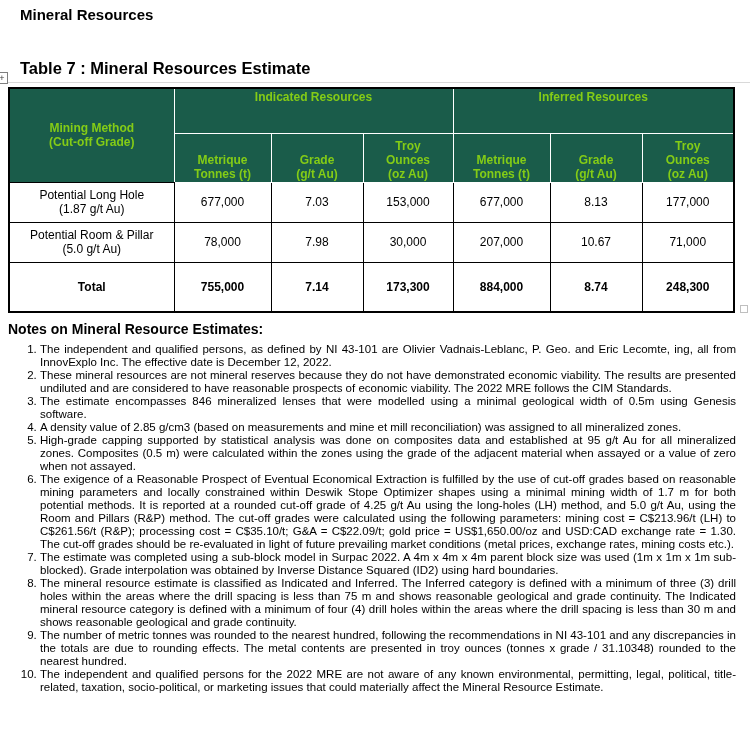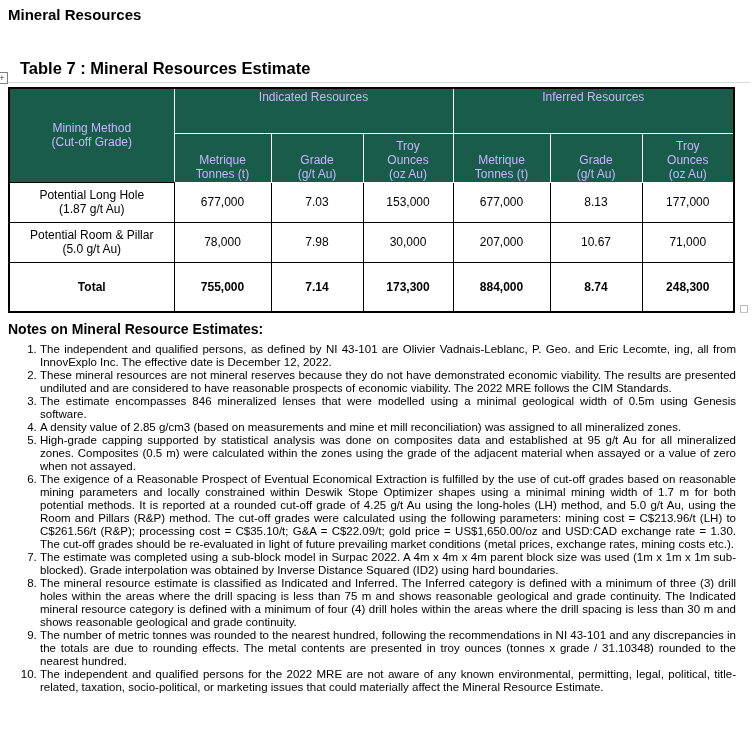--- a/index.html
+++ b/index.html
@@ -6,21 +6,21 @@
   html, body { margin: 0; padding: 0; }
   body {
     width: 753px; height: 750px;
     background: #ffffff;
     color: #000000;
     font-family: "Liberation Sans", sans-serif;
     position: relative;
     overflow: hidden;
   }
   .doc-title {
-    position: absolute; left: 8px; top: 6px;
+    position: absolute; left: 20px; top: 6px;
     font-size: 15px; font-weight: bold; margin: 0;
   }
   .table-caption {
     position: absolute; left: 8px; top: 47px;
     font-size: 16.5px; font-weight: bold; margin: 12px;
   }
   .anchor-box {
     position: absolute; left: -4px; top: 72px;
     width: 12px; height: 12px;
     border: 1px solid #7f7f7f; background: #ffffff;
@@ -40,22 +40,22 @@
     width: 725px;
     border-collapse: collapse; table-layout: fixed;
     border: 2px solid #000000;
     font-size: 12px;
   }
   table.mre th, table.mre td {
     padding: 1px 2px; text-align: center; overflow: hidden;
     white-space: pre-line;
   }
   table.mre thead th {
-    background: #1a5c4a; color: #c4b5fd;
-    font-weight: normal;
+    background: #1a5c4a; color: #84cc16;
+    font-weight: bold;
     border: 1px solid #ffffff;
   }
   tr.hrow1 { height: 45px; }
   tr.hrow2 { height: 49px; }
   tr.brow  { height: 40px; }
   tr.total-row { height: 50px; }
   th.corner { vertical-align: middle; border-bottom: 1px solid #000000 !important; }
   th.group  { vertical-align: top; padding-top: 3px; }
   th.sub    { vertical-align: bottom; padding-bottom: 3px; border-bottom: 1px solid #000000; }
   table.mre tbody td {

